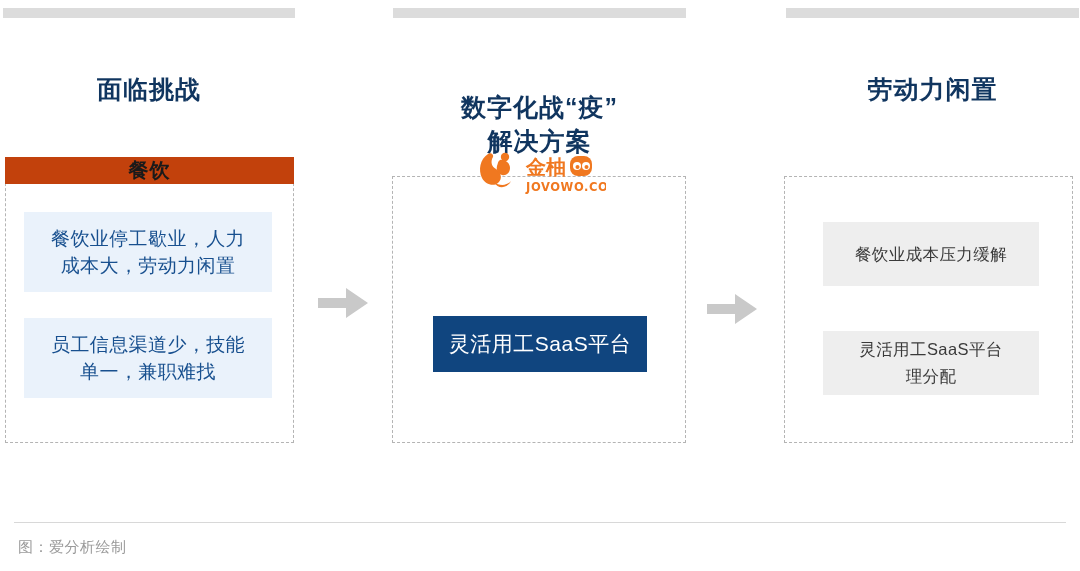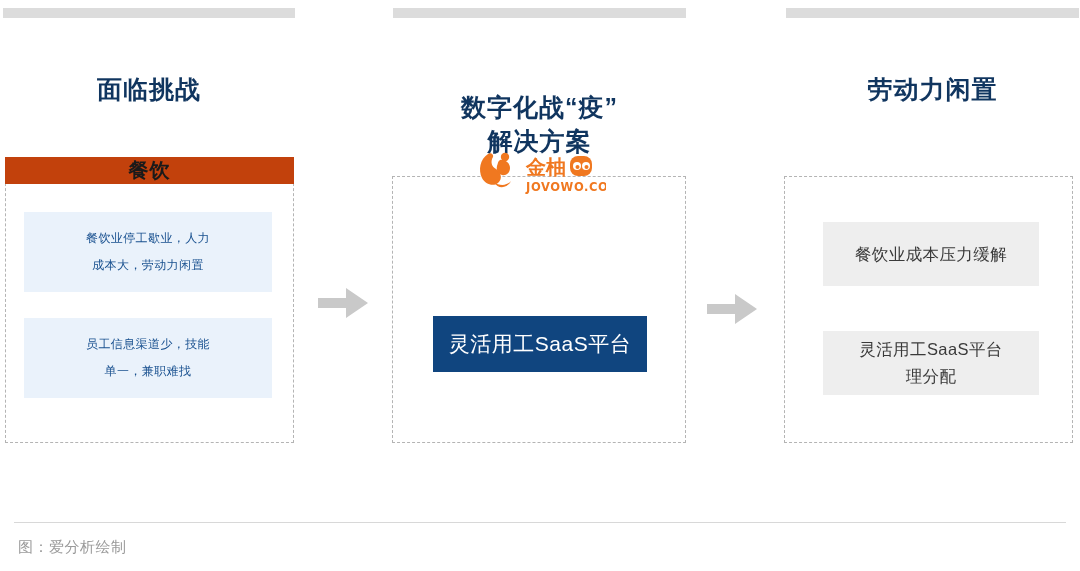--- a/index.html
+++ b/index.html
@@ -66,21 +66,21 @@
     background: #c2410c;
     padding: 0 4px;
     box-sizing: border-box;
   }
 
   
   .card-blue {
     position: absolute;
     background: #eaf2fb;
     color: #18508f;
-    font-size: 12px;
+    font-size: 19px;
     line-height: 27px;
     text-align: center;
     display: flex;
     align-items: center;
     justify-content: center;
     box-sizing: border-box;
     padding: 4px 10px;
     white-space: pre-line;
     letter-spacing: 0.4px;
   }

